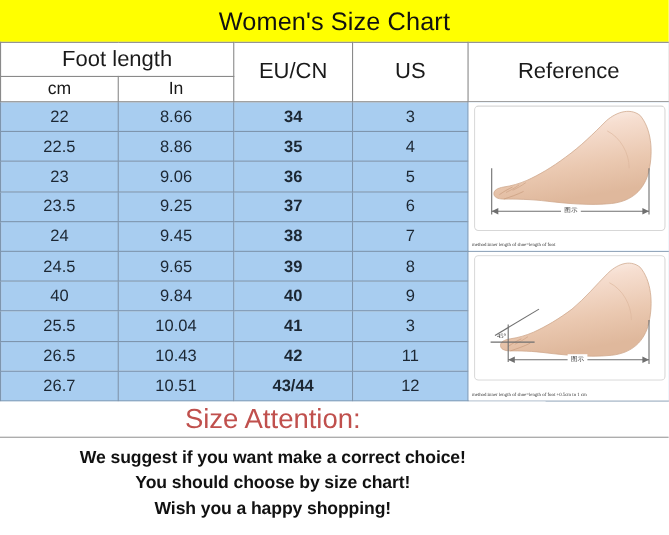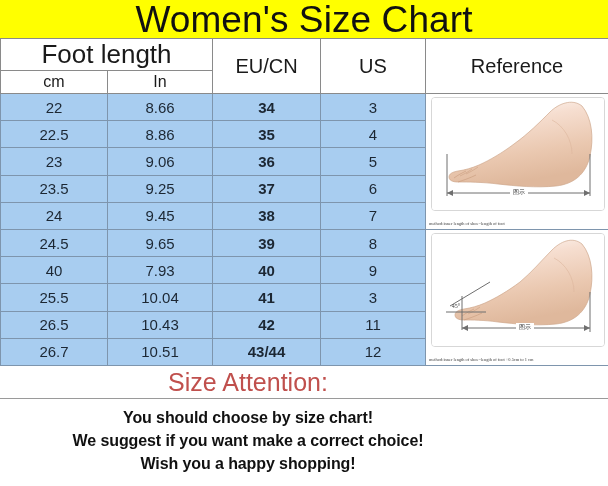--- a/index.html
+++ b/index.html
@@ -17,21 +17,21 @@
 
   
   .title-banner {
     height: 38px;
     background: #ffff00;
     display: flex;
     align-items: center;
     justify-content: center;
   }
   .title-text {
-    font-size: 37px;
+    font-size: 23px;
     color: #111111;
     letter-spacing: 0.1px;
     line-height: 1;
     white-space: nowrap;
   }
 
   
   .chart-table {
     border-collapse: collapse;
     width: 608px;
@@ -49,21 +49,21 @@
   .col-us   { width: 105px; }
   .col-ref  { width: 183px; }
 
   .hdr {
     background: #ffffff;
     color: #1a1a1a;
     font-size: 20px;
     font-weight: normal;
     height: 30px;
   }
-  .hdr-foot { font-size: 26px; height: 30px; }
+  .hdr-foot { font-size: 20px; height: 30px; }
   .hdr-sub {
     background: #ffffff;
     color: #1a1a1a;
     font-size: 16px;
     height: 22px;
     font-weight: normal;
   }
   .hdr-tall { font-size: 20px; }
 
   .data-row td {
@@ -286,21 +286,21 @@
               <text x="93" y="95" font-size="6" fill="#3a3a3a" text-anchor="middle" font-family="'Liberation Serif', serif">图示</text>
             </svg>
           </div>
           <div class="ref-caption">method:inner length of shoe=length of foot +0.5cm to 1 cm</div>
         </div>
       </td>
     </tr>
 
     <tr class="data-row">
       <td>40</td>
-      <td>7.93</td>
+      <td>9.84</td>
       <td class="eu-val">40</td>
       <td>9</td>
     </tr>
 
     <tr class="data-row">
       <td>25.5</td>
       <td>10.04</td>
       <td class="eu-val">41</td>
       <td>3</td>
     </tr>
@@ -319,17 +319,17 @@
       <td>12</td>
     </tr>
 
   </tbody>
 </table>
 
 <div class="attention-wrap">
   <div class="attention-title">Size Attention:</div>
   <div class="rule"></div>
   <div class="note-lines">
+    <div class="note-line">We suggest if you want make a correct choice!</div>
     <div class="note-line">You should choose by size chart!</div>
-    <div class="note-line">We suggest if you want make a correct choice!</div>
     <div class="note-line">Wish you a happy shopping!</div>
   </div>
 </div>
 
 </body></html>

